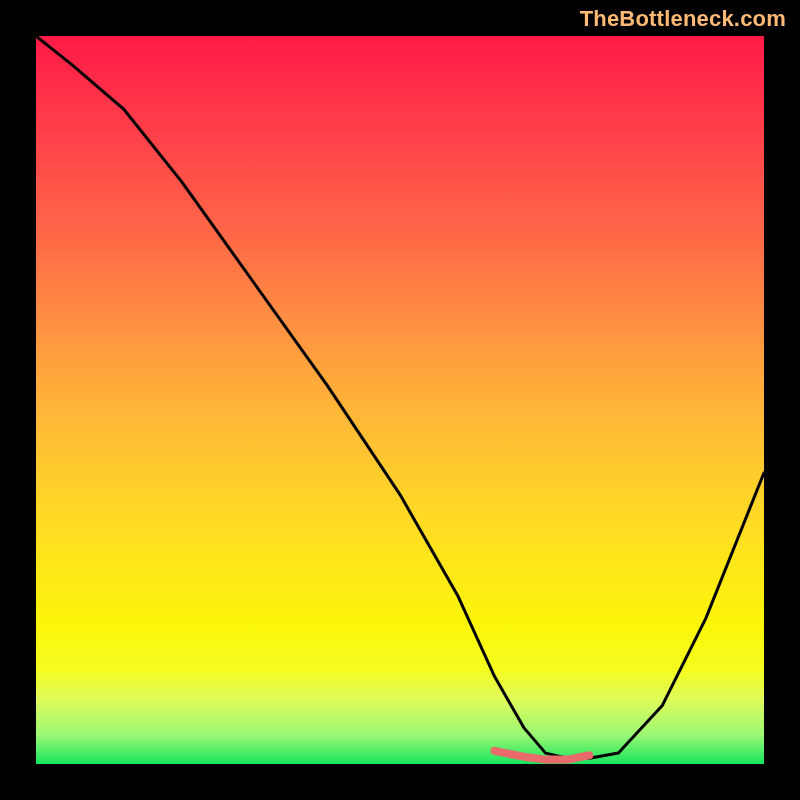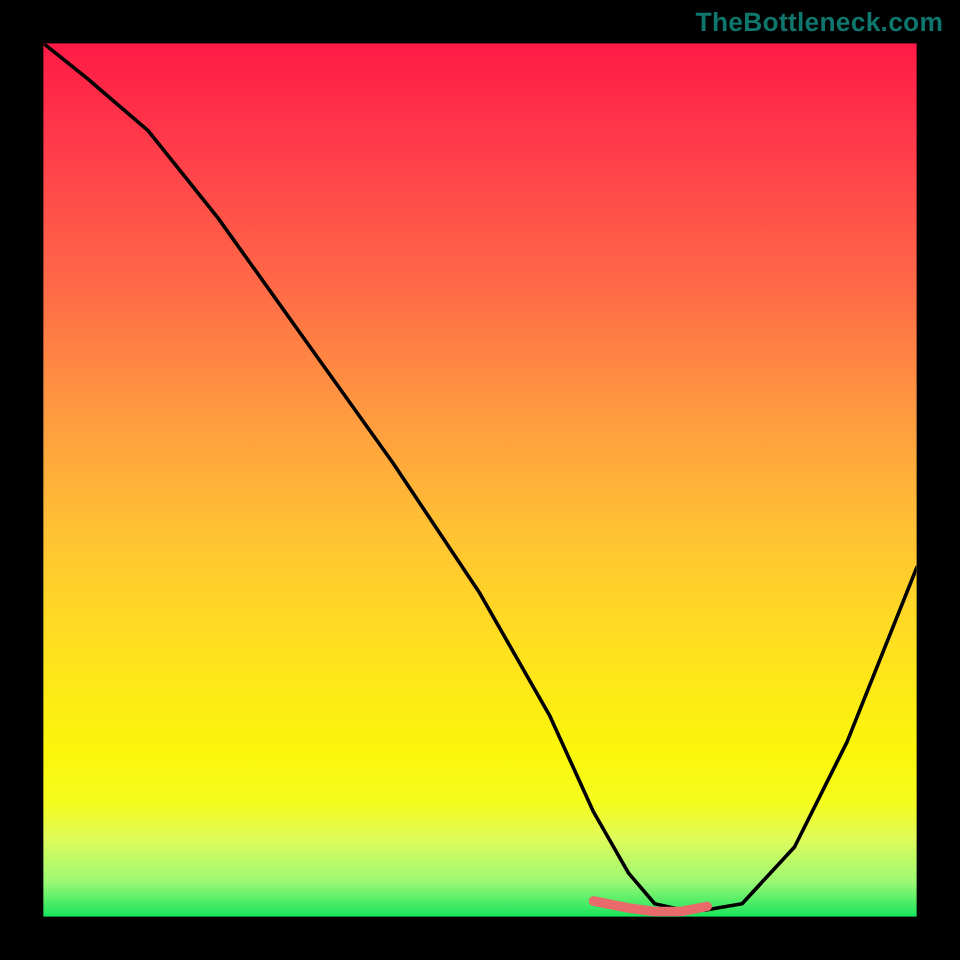--- a/index.html
+++ b/index.html
@@ -15,21 +15,21 @@
     width: 800px;
     height: 800px;
     background: #000;
   }
   .watermark {
     position: absolute;
     top: 6px;
     right: 14px;
     font-size: 22px;
     font-weight: bold;
-    color: #0f766e;
+    color: #fdba74;
     letter-spacing: 0.2px;
     z-index: 10;
   }
   .plot-area {
     position: absolute;
     left: 36px;
     top: 36px;
     width: 728px;
     height: 728px;
     overflow: hidden;

